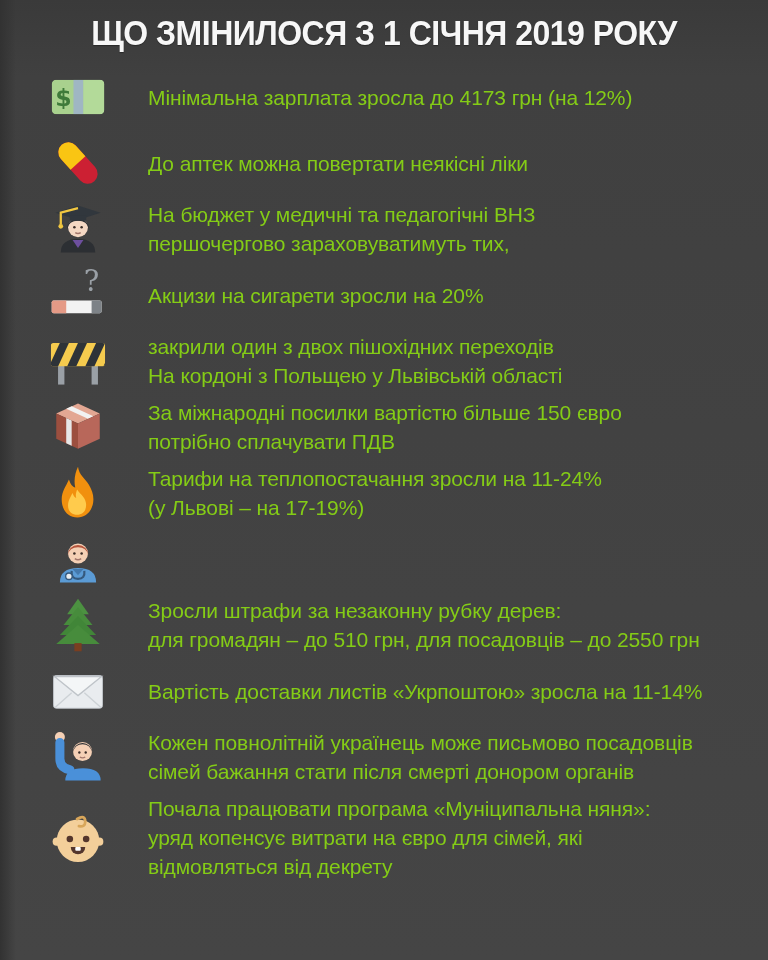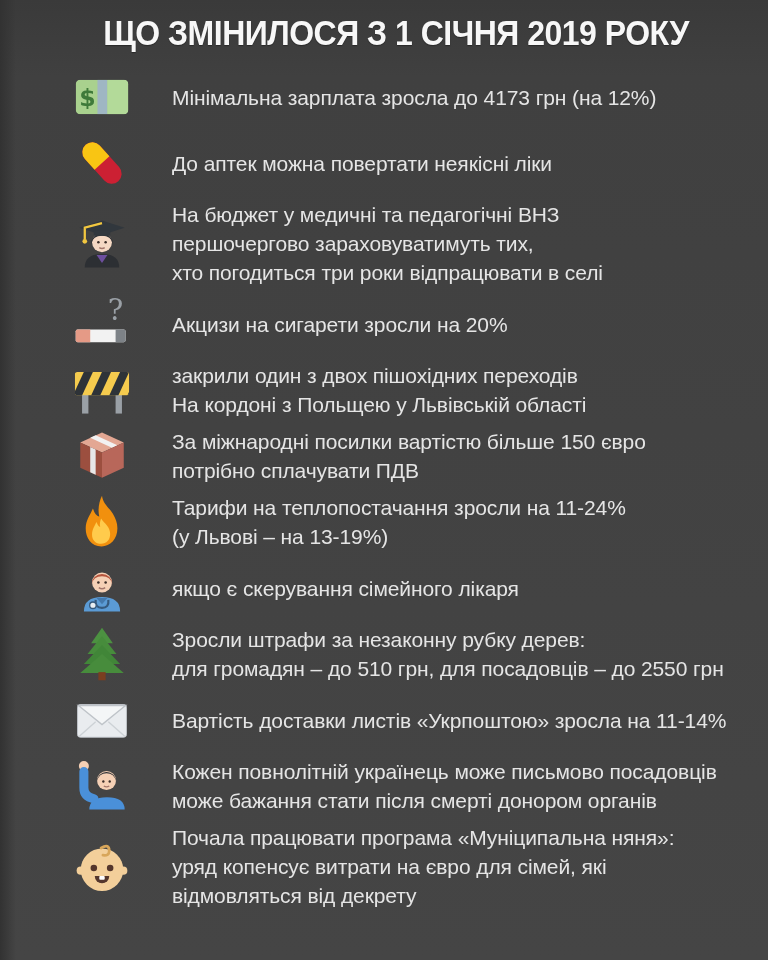--- a/index.html
+++ b/index.html
@@ -7,21 +7,21 @@
     width: 768px; height: 960px;
     overflow: hidden;
     background:
       linear-gradient(90deg, #323232 0px, rgba(66,66,66,0) 16px),
       linear-gradient(180deg, #3a3a3a 0%, #404040 8%, #454545 100%);
     background-color: #424242;
     font-family: "Liberation Sans", "DejaVu Sans", sans-serif;
     color: #eaeaea;
     -webkit-font-smoothing: antialiased;
   }
-  .page { width: 768px; height: 960px; box-sizing: border-box; padding-left: 24px; }
+  .page { width: 768px; height: 960px; box-sizing: border-box; }
   header.banner {
     height: 54px;
     display: flex; align-items: center; justify-content: center;
     padding-top: 6px;
   }
   .title {
     margin: 0;
     font-size: 32px;
     font-weight: bold;
     letter-spacing: -0.5px;
@@ -41,21 +41,21 @@
   }
   .icon-cell {
     flex: 0 0 68px;
     display: flex; align-items: center; justify-content: center;
   }
   .icon-cell svg { width: 58px; height: 58px; display: block; }
   .text-cell {
     margin-left: 36px;
     font-size: 21px;
     line-height: 29px;
-    color: #e5e5e5;
+    color: #84cc16;
     letter-spacing: -0.1px;
   }
   .text-line { white-space: nowrap; }
 </style>
 </head>
 <body>
 
 <div class="page">
   <header class="banner">
     <h1 class="title">ЩО ЗМІНИЛОСЯ З 1 СІЧНЯ 2019 РОКУ</h1>
@@ -108,21 +108,20 @@
 <circle cx="28" cy="30" r="1.4" fill="#3a2d28"></circle>
             <circle cx="36" cy="30" r="1.4" fill="#3a2d28"></circle>
 <path d="M29 36 q3 2 6 0" stroke="#a3766b" stroke-width="1.6" fill="none"></path>
 <path d="M13 58 q0-15 19-15 q19 0 19 15 Z" fill="#2c2f33"></path>
 <polygon points="26,44 32,53 38,44" fill="#6d4f9e"></polygon>
           </svg>
         </span>
     <div class="text-cell">
           <div class="text-line">На бюджет у медичні та педагогічні ВНЗ</div>
           <div class="text-line">першочергово зараховуватимуть тих,</div>
-          <div class="text-line">хто погодиться три роки відпрацювати в селі</div>
         </div>
   </div>
 
   <div class="row">
     <span class="icon-cell">
           <svg viewBox="0 0 64 64">
 <text x="47" y="28" font-size="32" fill="#9aa0a6" text-anchor="middle" font-family="DejaVu Serif,serif">?</text>
 <rect x="3" y="38" width="55" height="14" rx="2" fill="#f2f2f2"></rect>
 <path d="M5 38 h14 v14 h-14 a2 2 0 0 1-2-2 v-10 a2 2 0 0 1 2-2 Z" fill="#e59a86"></path>
 <path d="M47 38 h9 a2 2 0 0 1 2 2 v10 a2 2 0 0 1-2 2 h-9 Z" fill="#7d8287"></path>
@@ -179,40 +178,39 @@
 
   <div class="row">
     <span class="icon-cell">
           <svg viewBox="0 0 64 64">
 <path d="M32 3 C 33 12 40 16 44 23 C 47 28 49 33 49 39 C 49 51 41 59 31.5 59 C 20 59 14 50 14 39 C 14 30 19 24 22 17 C 24 23 26 25 29 26 C 27 18 29 9 32 3 Z" fill="#f1900e"></path>
 <path d="M31 28 C 35 34 41 37 41 45 C 41 52 37 56 31 56 C 25 56 21 52 21 46 C 21 40 24 36 26 32 C 27 35 28 36.5 30 37.5 C 29 34 30 31 31 28 Z" fill="#ffcb4c"></path>
           </svg>
         </span>
     <div class="text-cell">
           <div class="text-line">Тарифи на теплопостачання зросли на 11-24%</div>
-          <div class="text-line">(у Львові – на 13-19%)</div>
+          <div class="text-line">(у Львові – на 17-19%)</div>
         </div>
   </div>
 
   <div class="row">
     <span class="icon-cell">
           <svg viewBox="0 0 64 64">
 <circle cx="32" cy="26" r="11" fill="#f5d0b5"></circle>
 <path d="M20.5 28 a11.5 11.5 0 0 1 23 0 q-2-9-11.5-9 q-9.5 0-11.5 9 Z" fill="#b5543c"></path>
 <circle cx="28" cy="26" r="1.4" fill="#3a2d28"></circle>
             <circle cx="36" cy="26" r="1.4" fill="#3a2d28"></circle>
 <path d="M28.5 31.5 q3.5 2.5 7 0" stroke="#a3766b" stroke-width="1.6" fill="none"></path>
 <path d="M12 58 q0-16 20-16 q20 0 20 16 Z" fill="#5b9bd5"></path>
 <polygon points="26,43 32,50 38,43" fill="#4479ad"></polygon>
 <path d="M25 45 q-1 9 7 9 q8 0 7-9" stroke="#35597d" stroke-width="2.4" fill="none"></path>
 <circle cx="22" cy="51" r="3.6" fill="#e8eef2" stroke="#35597d" stroke-width="1.5"></circle>
           </svg>
         </span>
     <div class="text-cell">
-          <div class="text-line">якщо є скерування сімейного лікаря</div>
         </div>
   </div>
 
   <div class="row">
     <span class="icon-cell">
           <svg viewBox="0 0 64 64">
 <polygon points="32,3 44,20 20,20" fill="#4c9141"></polygon>
 <polygon points="32,12 48,32 16,32" fill="#478c3c"></polygon>
 <polygon points="32,22 52,43 12,43" fill="#418638"></polygon>
 <polygon points="32,32 56,53 8,53" fill="#478c3c"></polygon>
@@ -246,21 +244,21 @@
 <circle cx="37" cy="26" r="10.5" fill="#f5d0b5"></circle>
 <path d="M26.5 27 a10.5 10.5 0 0 1 21 0 q-2-9-10.5-9 q-8.5 0-10.5 9 Z" fill="#2b2e33"></path>
 <circle cx="33.5" cy="27" r="1.3" fill="#3a2d28"></circle>
             <circle cx="40.5" cy="27" r="1.3" fill="#3a2d28"></circle>
 <path d="M34 32 q3 2 6 0" stroke="#a3766b" stroke-width="1.5" fill="none"></path>
 <path d="M18 58 q0-13.5 19.5-13.5 q19.5 0 19.5 13.5 Z" fill="#4a90d9"></path>
           </svg>
         </span>
     <div class="text-cell">
           <div class="text-line">Кожен повнолітній українець може письмово посадовців</div>
-          <div class="text-line">може бажання стати після смерті донором органів</div>
+          <div class="text-line">сімей бажання стати після смерті донором органів</div>
         </div>
   </div>
 
   <div class="row">
     <span class="icon-cell">
           <svg viewBox="0 0 64 64">
 <circle cx="8.5" cy="36" r="4.5" fill="#f3cf9a"></circle>
             <circle cx="55.5" cy="36" r="4.5" fill="#f3cf9a"></circle>
 <circle cx="32" cy="35" r="23.5" fill="#f3cf9a"></circle>
 <path d="M31 11 q9-5 9 3 q0 6-7 5" stroke="#d8a65a" stroke-width="3" fill="none" stroke-linecap="round"></path>

